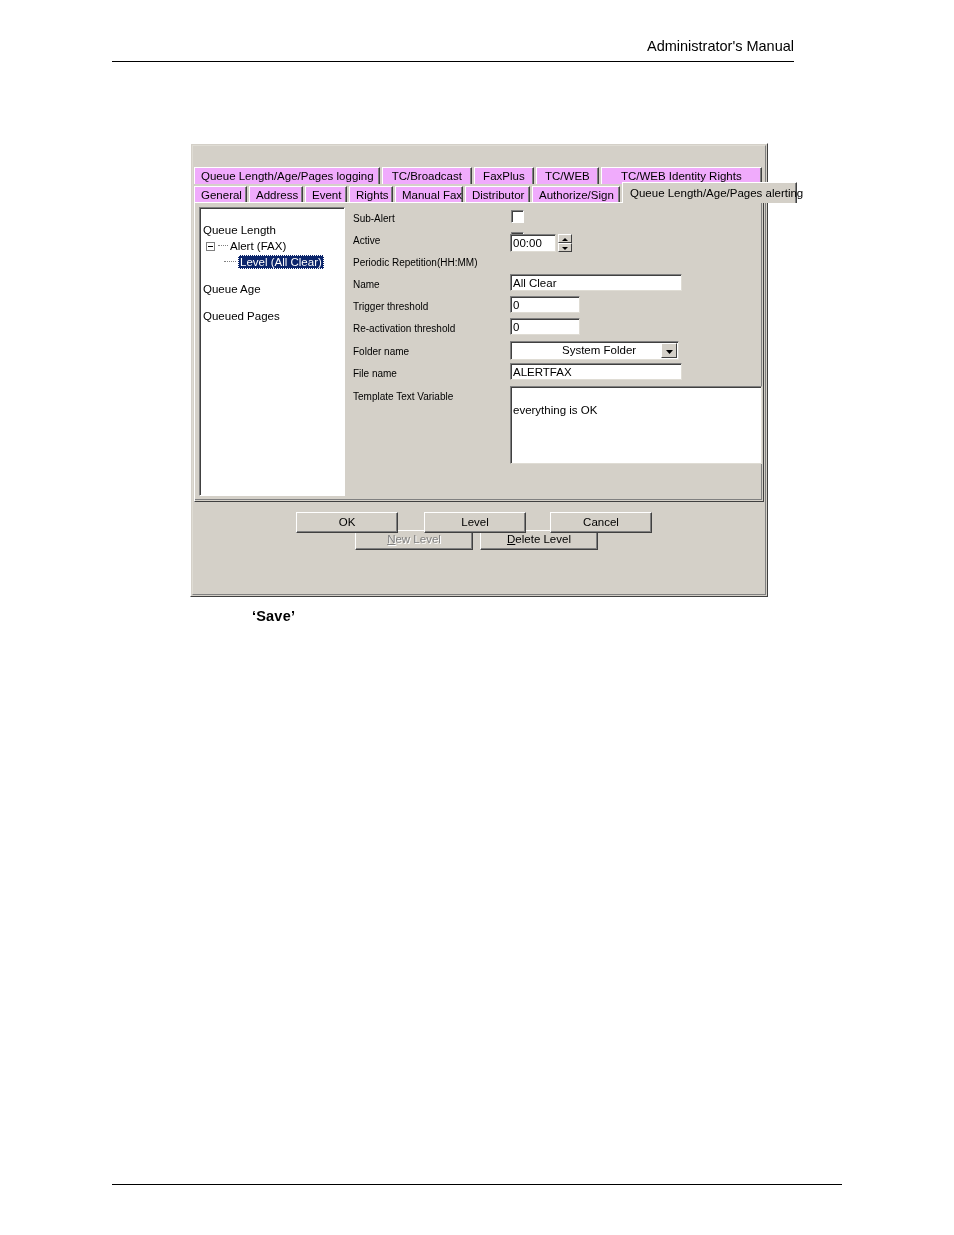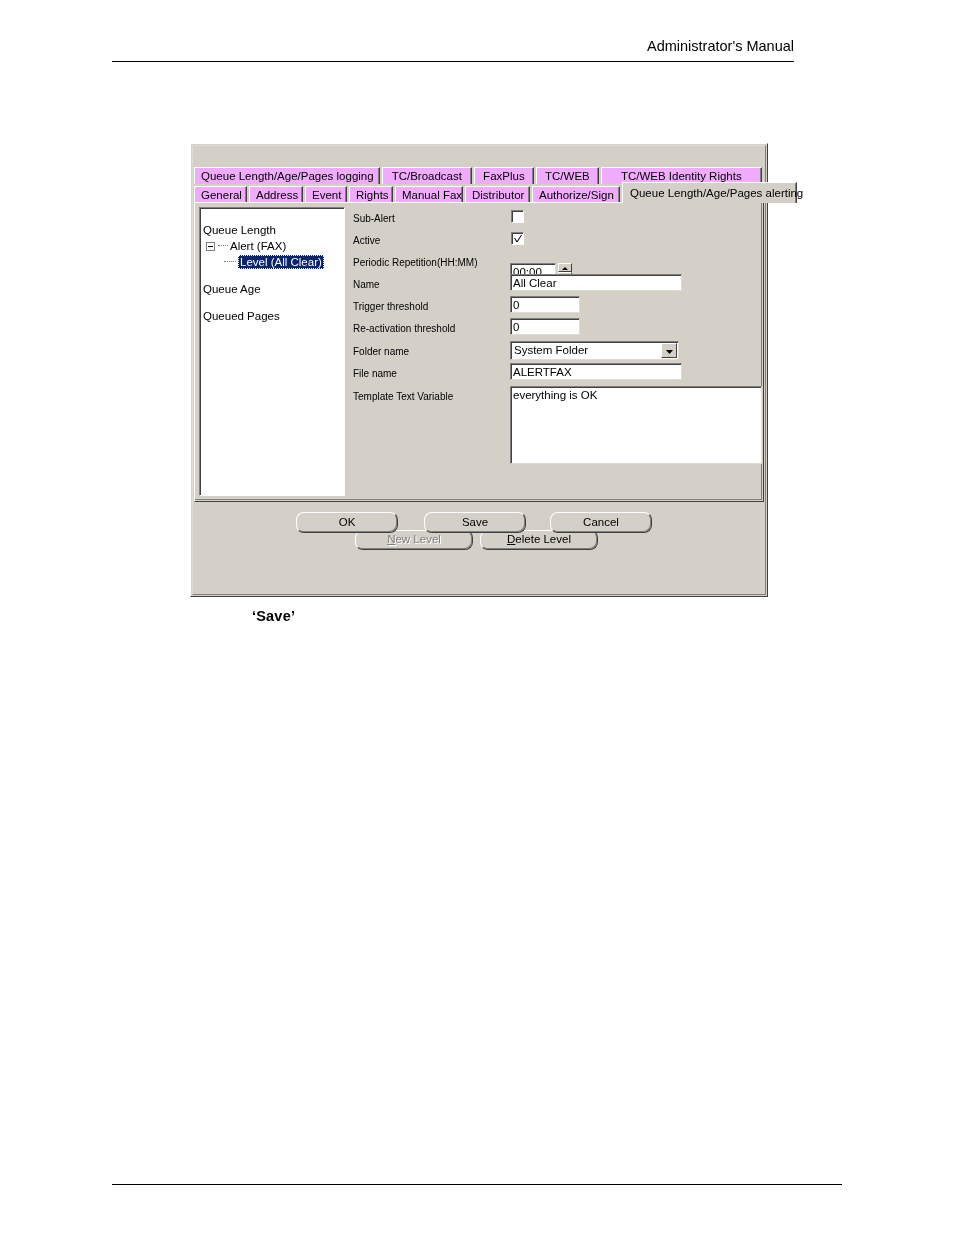--- a/index.html
+++ b/index.html
@@ -344,20 +344,21 @@
     cursor: default;
   }
   .combo-text {
     flex: 1;
     font-size: 11.5px;
     line-height: 16px;
     padding-left: 3px;
     color: #000;
     white-space: nowrap;
     overflow: hidden;
+    margin-left: 48px;
   }
   .combo-btn {
     width: 16px;
     margin: 1px 1px 1px 0;
     background: #d4d0c8;
     border-top: 1px solid #ffffff;
     border-left: 1px solid #ffffff;
     border-right: 1px solid #404040;
     border-bottom: 1px solid #404040;
     box-sizing: border-box;
@@ -371,21 +372,21 @@
     background: #ffffff;
     border-top: 1px solid #808080;
     border-left: 1px solid #808080;
     border-right: 1px solid #dfdcd4;
     border-bottom: 1px solid #dfdcd4;
     box-shadow: inset 1px 1px 0 #404040;
     box-sizing: border-box;
     font-family: "Liberation Sans", sans-serif;
     font-size: 11.5px;
     color: #000;
-    padding: 1px 2px;
+    padding: 16px 2px;
     line-height: 14px;
     resize: none;
     outline: none;
     overflow: hidden;
     cursor: text;
   }
 
   
   .btn {
     background: #d4d0c8;
@@ -398,21 +399,20 @@
     font-family: "Liberation Sans", sans-serif;
     font-size: 11.5px;
     color: #000;
     text-align: left;
     cursor: default;
     padding: 0;
     line-height: 1;
     display: flex;
     align-items: center;
     justify-content: center;
-    border-radius: 8px;
   }
   .btn.disabled {
     color: #808080;
     text-shadow: 1px 1px 0 #ffffff;
   }
   .btn .u { text-decoration: underline; }
 
   .lvlbtn { position: absolute; height: 20px; }
 
   .buttonbar {
@@ -491,21 +491,21 @@
       <div class="chk" style="left:164px; top:7px"></div>
 
       <div class="flabel" style="top:31px">Active</div>
       <div class="chk" style="left:164px; top:29px">
         <svg width="11" height="11" viewBox="0 0 11 11" aria-hidden="true">
           <path d="M1,5 L2,5 L4,8 L8,2 L9,2 L4.6,9 L3.4,9 Z" fill="#000"></path>
         </svg>
       </div>
 
       <div class="flabel" style="top:53px">Periodic Repetition(HH:MM)</div>
-      <div class="spin" style="left:163px; top:60px">
+      <div class="spin" style="left:163px; top:31px">
         <input class="tbox" readonly="" value="00:00" style="">
         <div class="spin-btns">
           <div class="spin-btn">
             <svg width="8" height="5" viewBox="0 0 8 5" aria-hidden="true">
                 <path d="M4,1 L7,4 L1,4 Z" fill="#000"></path>
               </svg>
           </div>
           <div class="spin-btn">
             <svg width="8" height="5" viewBox="0 0 8 5" aria-hidden="true">
                 <path d="M4,4 L1,1 L7,1 Z" fill="#000"></path>
@@ -545,19 +545,19 @@
         </div>
       <div class="btn lvlbtn" style="left:133px; top:327px; width:118px">
           <span class="u">D</span>
           <span>elete Level</span>
         </div>
     </div>
   </div>
 
   <div class="buttonbar">
     <div class="btn bb-btn" style="left:102px">OK</div>
-    <div class="btn bb-btn" style="left:230px">Save</div>
+    <div class="btn bb-btn" style="left:230px">Level</div>
     <div class="btn bb-btn" style="left:356px">Cancel</div>
   </div>
 </div>
 
 <div class="caption">‘Save’</div>
 <div class="footer-rule"></div>
 
 </body></html>

